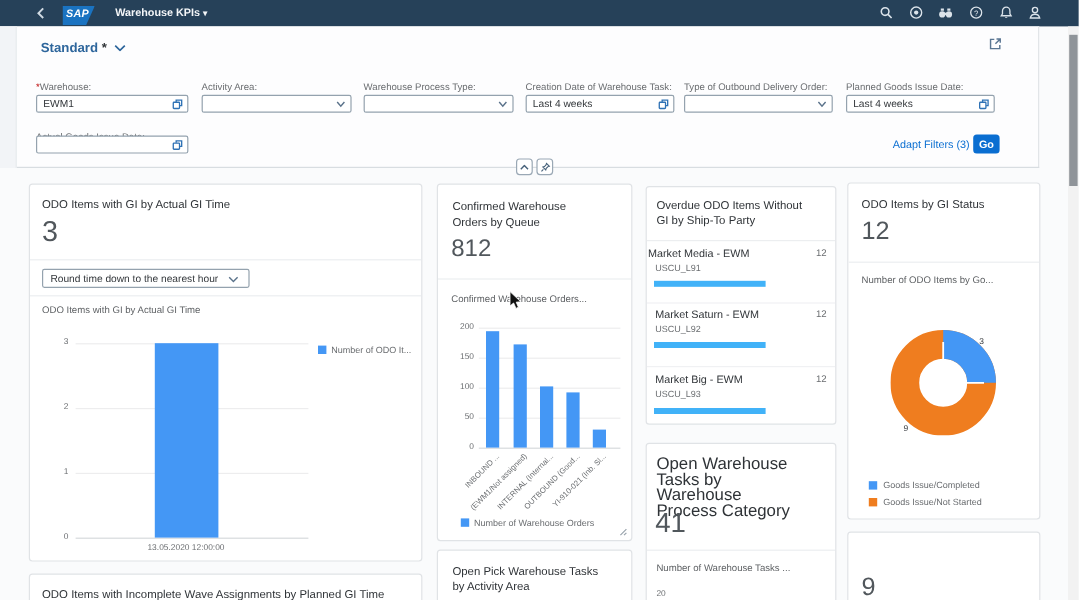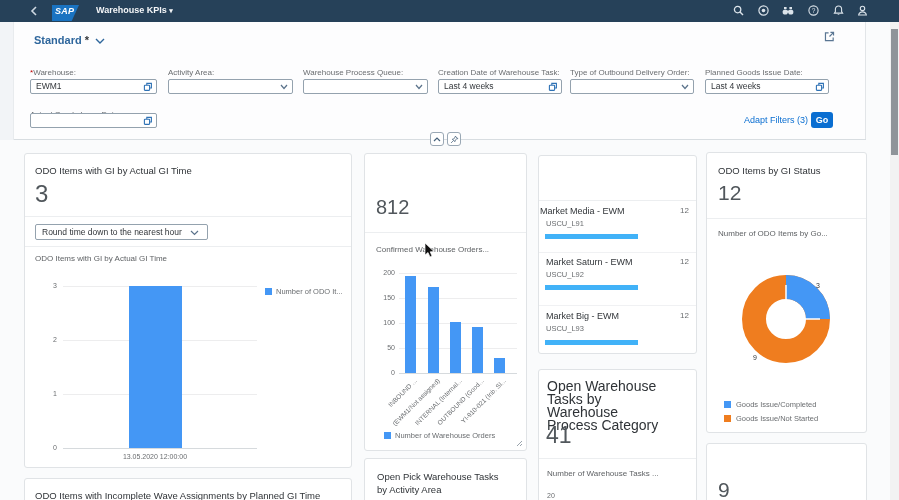--- a/index.html
+++ b/index.html
@@ -106,21 +106,21 @@
         <rect x="1.4" y="3.2" width="5.2" height="5.2" rx="0.6" stroke="#2f72b5" stroke-width="1.1" fill="none"></rect>
         <path d="M3.8 3 V1.4 h4.6 V6 H6.8" stroke="#2f72b5" stroke-width="1.1" fill="none"></path>
       </svg>
   </div>
   <div class="flabel" style="left:168px;top:46px">Activity Area:</div>
   <div class="finput" style="left:168px;top:57px;width:125px">
     <svg class="dd" width="8" height="6" viewBox="0 0 8 6">
         <path d="M1 1 L4 4.5 L7 1" stroke="#5b738b" stroke-width="1.2" fill="none"></path>
       </svg>
   </div>
-  <div class="flabel" style="left:303px;top:46px">Warehouse Process Queue:</div>
+  <div class="flabel" style="left:303px;top:46px">Warehouse Process Type:</div>
   <div class="finput" style="left:303px;top:57px;width:125px">
     <svg class="dd" width="8" height="6" viewBox="0 0 8 6">
         <path d="M1 1 L4 4.5 L7 1" stroke="#5b738b" stroke-width="1.2" fill="none"></path>
       </svg>
   </div>
   <div class="flabel" style="left:438px;top:46px">Creation Date of Warehouse Task:</div>
   <div class="finput" style="left:438px;top:57px;width:124px">Last 4 weeks
     <svg class="vh" width="10" height="10" viewBox="0 0 10 10">
         <rect x="1.4" y="3.2" width="5.2" height="5.2" rx="0.6" stroke="#2f72b5" stroke-width="1.1" fill="none"></rect>
         <path d="M3.8 3 V1.4 h4.6 V6 H6.8" stroke="#2f72b5" stroke-width="1.1" fill="none"></path>
@@ -186,20 +186,21 @@
   <div class="axlab" style="left:85px;top:299px;width:90px;text-align:center">13.05.2020 12:00:00</div>
   <div class="legsq" style="left:240px;top:134px"></div>
   <div class="legtx" style="left:251px;top:133px">Number of ODO It...</div>
 </div>
 
 <div class="card" style="left:24px;top:478px;width:328px;height:40px">
   <div class="ctitle" style="left:10px;top:10px">ODO Items with Incomplete Wave Assignments by Planned GI Time</div>
 </div>
 
 <div class="card" style="left:364px;top:153px;width:163px;height:298px">
+  <div class="ctitle" style="left:12px;top:12px;width:112px">Confirmed Warehouse Orders by Queue</div>
   <div class="cnum" style="left:11px;top:42px;font-size:20px">812</div>
   <div class="csep" style="top:78px"></div>
   <div class="chtitle" style="left:11px;top:91px">Confirmed Warehouse Orders...</div>
   <div class="axlab" style="left:10px;top:115px;width:20px;text-align:right">200</div>
   <div class="axlab" style="left:10px;top:140px;width:20px;text-align:right">150</div>
   <div class="axlab" style="left:10px;top:165px;width:20px;text-align:right">100</div>
   <div class="axlab" style="left:10px;top:190px;width:20px;text-align:right">50</div>
   <div class="axlab" style="left:10px;top:215px;width:20px;text-align:right">0</div>
   <div class="grid" style="left:34px;top:119px;width:118px"></div>
   <div class="grid" style="left:34px;top:144px;width:118px"></div>
@@ -221,20 +222,21 @@
   <svg class="abs" style="right:3px;bottom:3px" width="7" height="7" viewBox="0 0 7 7">
       <path d="M6 1 L1 6 M6 4 L4 6" stroke="#9aa4ad" stroke-width="1"></path>
     </svg>
 </div>
 
 <div class="card" style="left:364px;top:458px;width:163px;height:60px">
   <div class="ctitle" style="left:12px;top:11px;width:122px">Open Pick Warehouse Tasks by Activity Area</div>
 </div>
 
 <div class="card" style="left:538px;top:155px;width:159px;height:199px">
+  <div class="ctitle" style="left:8px;top:9px;width:126px;font-size:9.5px">Overdue ODO Items Without GI by Ship-To Party</div>
   <div class="csep" style="top:44px"></div>
   <div class="liname" style="left:1px;top:50px">Market Media - EWM</div>
   <div class="lival" style="left:141px;top:50px">12</div>
   <div class="lisub" style="left:7px;top:63px">USCU_L91</div>
   <div class="libar" style="left:6px;top:78px;width:93px"></div>
   <div class="csep" style="top:96px;background:#f0f1f3"></div>
   <div class="liname" style="left:7px;top:101px">Market Saturn - EWM</div>
   <div class="lival" style="left:141px;top:101px">12</div>
   <div class="lisub" style="left:7px;top:114px">USCU_L92</div>
   <div class="libar" style="left:6px;top:129px;width:93px"></div>

